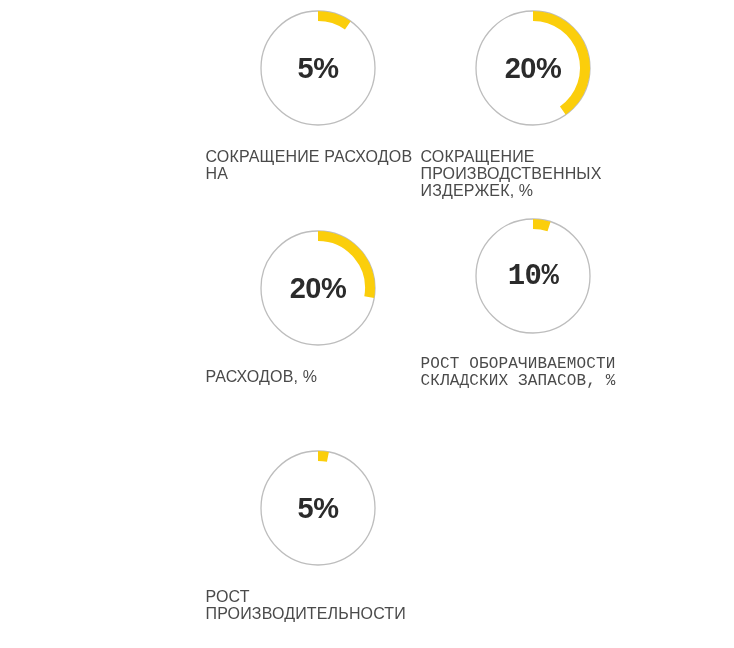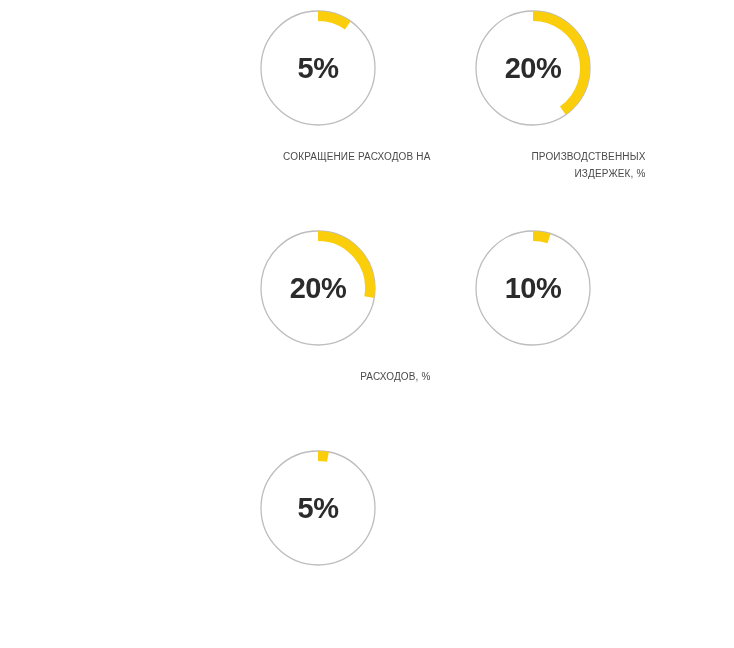--- a/index.html
+++ b/index.html
@@ -27,21 +27,21 @@
     width: 230px;
     display: flex;
     flex-direction: column;
     align-items: center;
   }
 
   
   .pos-r1c1 { left: 203px; top: 8px; }
   .pos-r1c2 { left: 418px; top: 8px; }
   .pos-r2c1 { left: 203px; top: 228px; }
-  .pos-r2c2 { left: 418px; top: 228px; }
+  .pos-r2c2 { left: 418px; top: 216px; font-family: Liberation Mono, monospace; }
   .pos-r3c1 { left: 203px; top: 448px; }
 
   .gauge-ring {
     position: relative;
     width: 120px;
     height: 120px;
   }
   .gauge-ring svg {
     display: block;
     width: 120px;
@@ -73,22 +73,22 @@
     font-size: 29px;
     font-weight: bold;
     color: #2b2b2b;
     letter-spacing: -0.5px;
     line-height: 1;
   }
 
   .gauge-caption {
     margin-top: 20px;
     width: 225px;
-    text-align: right;
-    font-size: 10px;
+    text-align: left;
+    font-size: 16px;
     line-height: 17px;
     color: #4a4a4a;
     text-transform: uppercase;
     letter-spacing: 0.15px;
   }
 </style>
 </head>
 <body>
 
 <div id="infographic">
@@ -108,20 +108,21 @@
 
   <div class="gauge-card pos-r1c2">
     <div class="gauge-ring">
       <svg viewBox="0 0 120 120">
         <circle class="ring-track" cx="60" cy="60" r="57" stroke="#bdbdbd"></circle>
         <path class="ring-progress" d="M 60 8 A 52 52 0 0 1 89.8259746902544 102.59590630302758" stroke="#fbce0b"></path>
       </svg>
       <div class="gauge-value">20%</div>
     </div>
     <div class="gauge-caption">
+        <div>СОКРАЩЕНИЕ</div>
         <div>ПРОИЗВОДСТВЕННЫХ</div>
         <div>ИЗДЕРЖЕК, %</div>
       </div>
   </div>
 
   <div class="gauge-card pos-r2c1">
     <div class="gauge-ring">
       <svg viewBox="0 0 120 120">
         <circle class="ring-track" cx="60" cy="60" r="57" stroke="#bdbdbd"></circle>
         <path class="ring-progress" d="M 60 8 A 52 52 0 0 1 111.21000315663483 69.02970523868038" stroke="#fbce0b"></path>
@@ -134,27 +135,32 @@
   </div>
 
   <div class="gauge-card pos-r2c2">
     <div class="gauge-ring">
       <svg viewBox="0 0 120 120">
         <circle class="ring-track" cx="60" cy="60" r="57" stroke="#bdbdbd"></circle>
         <path class="ring-progress" d="M 60 8 A 52 52 0 0 1 76.06888370749726 10.545061152652018" stroke="#fbce0b"></path>
       </svg>
       <div class="gauge-value">10%</div>
     </div>
+    <div class="gauge-caption">
+        <div>РОСТ ОБОРАЧИВАЕМОСТИ</div>
+        <div>СКЛАДСКИХ ЗАПАСОВ, %</div>
+      </div>
   </div>
 
   <div class="gauge-card pos-r3c1">
     <div class="gauge-ring">
       <svg viewBox="0 0 120 120">
         <circle class="ring-track" cx="60" cy="60" r="57" stroke="#bdbdbd"></circle>
         <path class="ring-progress" d="M 60 8 A 52 52 0 0 1 69.92206775958033 8.95538646072147" stroke="#fbce0b"></path>
       </svg>
       <div class="gauge-value">5%</div>
     </div>
     <div class="gauge-caption">
+        <div>РОСТ ПРОИЗВОДИТЕЛЬНОСТИ</div>
       </div>
   </div>
 
 </div>
 
 </body></html>

